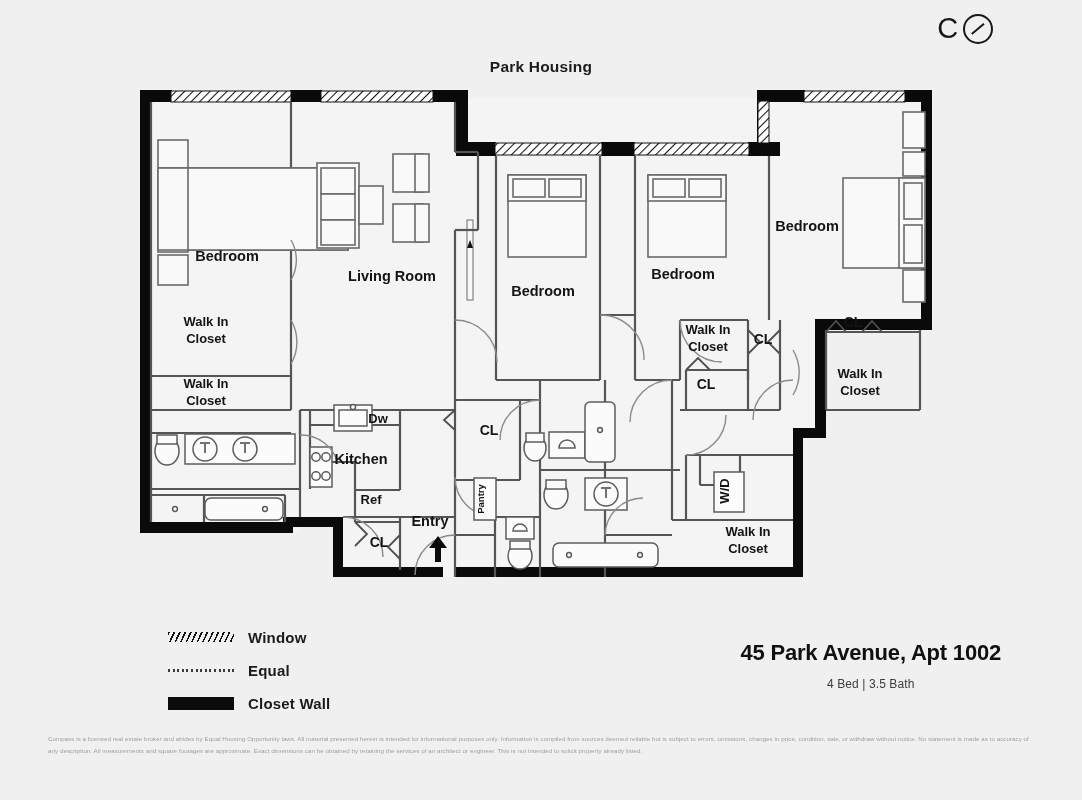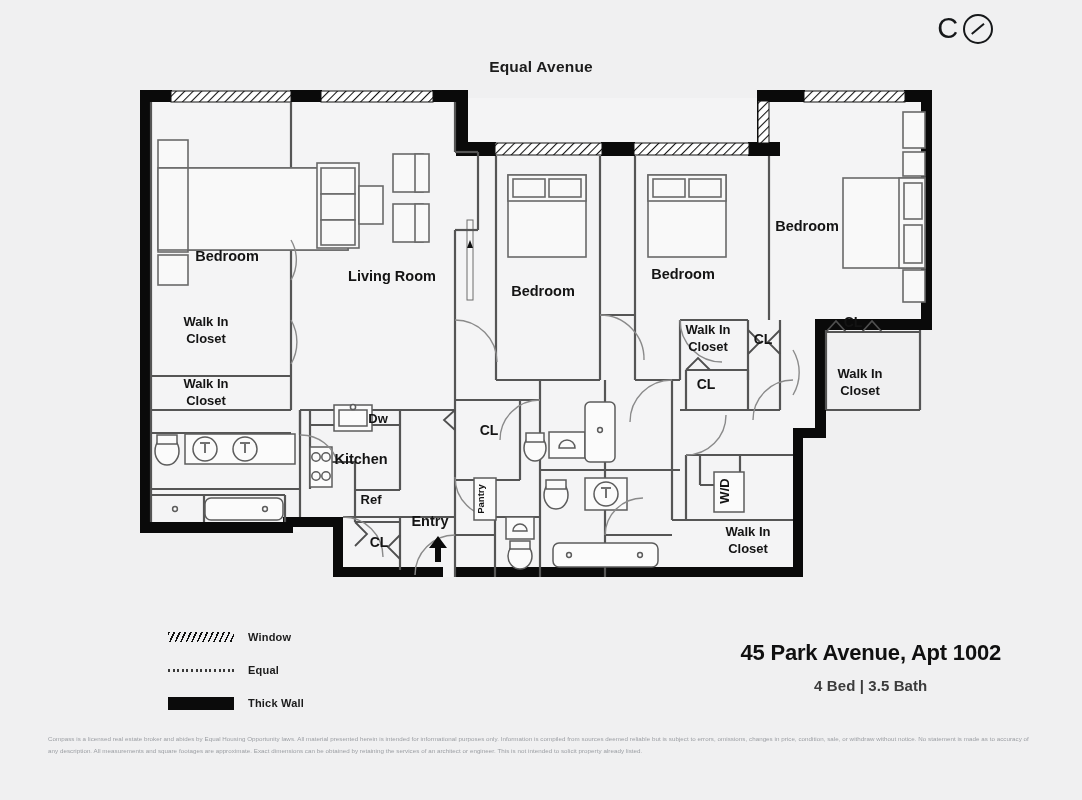--- a/index.html
+++ b/index.html
@@ -53,45 +53,45 @@
   .lswatch.win{
     background:
       repeating-linear-gradient(115deg,#111 0 1.6px,transparent 1.6px 5px);
     height:10px;
   }
   .lswatch.door{
     background:repeating-linear-gradient(90deg,#3a3a3a 0 2px,transparent 2px 4.6px);
     height:3px;
   }
   .lswatch.wall{background:#0b0b0b;height:13px;}
-  .llabel{font-size:11px;font-weight:700;color:#1b1b1b;letter-spacing:.2px;}
+  .llabel{font-size:15px;font-weight:700;color:#1b1b1b;letter-spacing:.2px;}
 
   
   .addr{position:absolute;right:81px;top:640px;text-align:center;margin-left:16px;}
   .addr .a1{font-size:22px;font-weight:700;letter-spacing:-.2px;color:#101010;}
-  .addr .a2{font-size:15px;font-weight:700;color:#3c3c3c;margin-top:11px;letter-spacing:.1px;}
+  .addr .a2{font-size:12px;font-weight:400;color:#3c3c3c;margin-top:11px;letter-spacing:.1px;}
 
   
   .disc{
     position:absolute;left:48px;right:46px;top:733px;
     font-size:6.2px;line-height:1.95;color:#9b9ea3;text-align:left;
     font-weight:400;letter-spacing:.05px;
   }
 </style>
 </head>
 <body>
 
 <div id="sheet">
 
   <div class="logo">
     <span>C</span>
       <span class="needle"></span>
   </div>
 
-  <div class="street">Equal Avenue</div>
+  <div class="street">Park Housing</div>
 
   <div id="planwrap">
   <svg width="1082" height="520" viewBox="0 0 1082 520">
     <defs>
       <pattern id="hatch" width="6" height="6" patternTransform="rotate(45)" patternUnits="userSpaceOnUse">
         <rect width="6" height="6" fill="#fff"></rect>
         <line x1="0" y1="0" x2="0" y2="6" stroke="#111" stroke-width="2.1"></line>
       </pattern>
     </defs>
 
@@ -390,21 +390,21 @@
     <div class="lrow">
       <div class="lswatch win"></div>
       <div class="llabel">Window</div>
     </div>
     <div class="lrow">
       <div class="lswatch door"></div>
       <div class="llabel">Equal</div>
     </div>
     <div class="lrow">
       <div class="lswatch wall"></div>
-      <div class="llabel">Thick Wall</div>
+      <div class="llabel">Closet Wall</div>
     </div>
   </div>
 
   <div class="addr">
     <div class="a1">45 Park Avenue, Apt 1002</div>
     <div class="a2">4 Bed | 3.5 Bath</div>
   </div>
 
   <div class="disc">Compass is a licensed real estate broker and abides by Equal Housing Opportunity laws. All material presented herein is intended for informational purposes only. Information is compiled from sources deemed reliable but is subject to errors, omissions, changes in price, condition, sale, or withdraw without notice. No statement is made as to accuracy of any description. All measurements and square footages are approximate. Exact dimensions can be obtained by retaining the services of an architect or engineer. This is not intended to solicit property already listed.</div>
 

